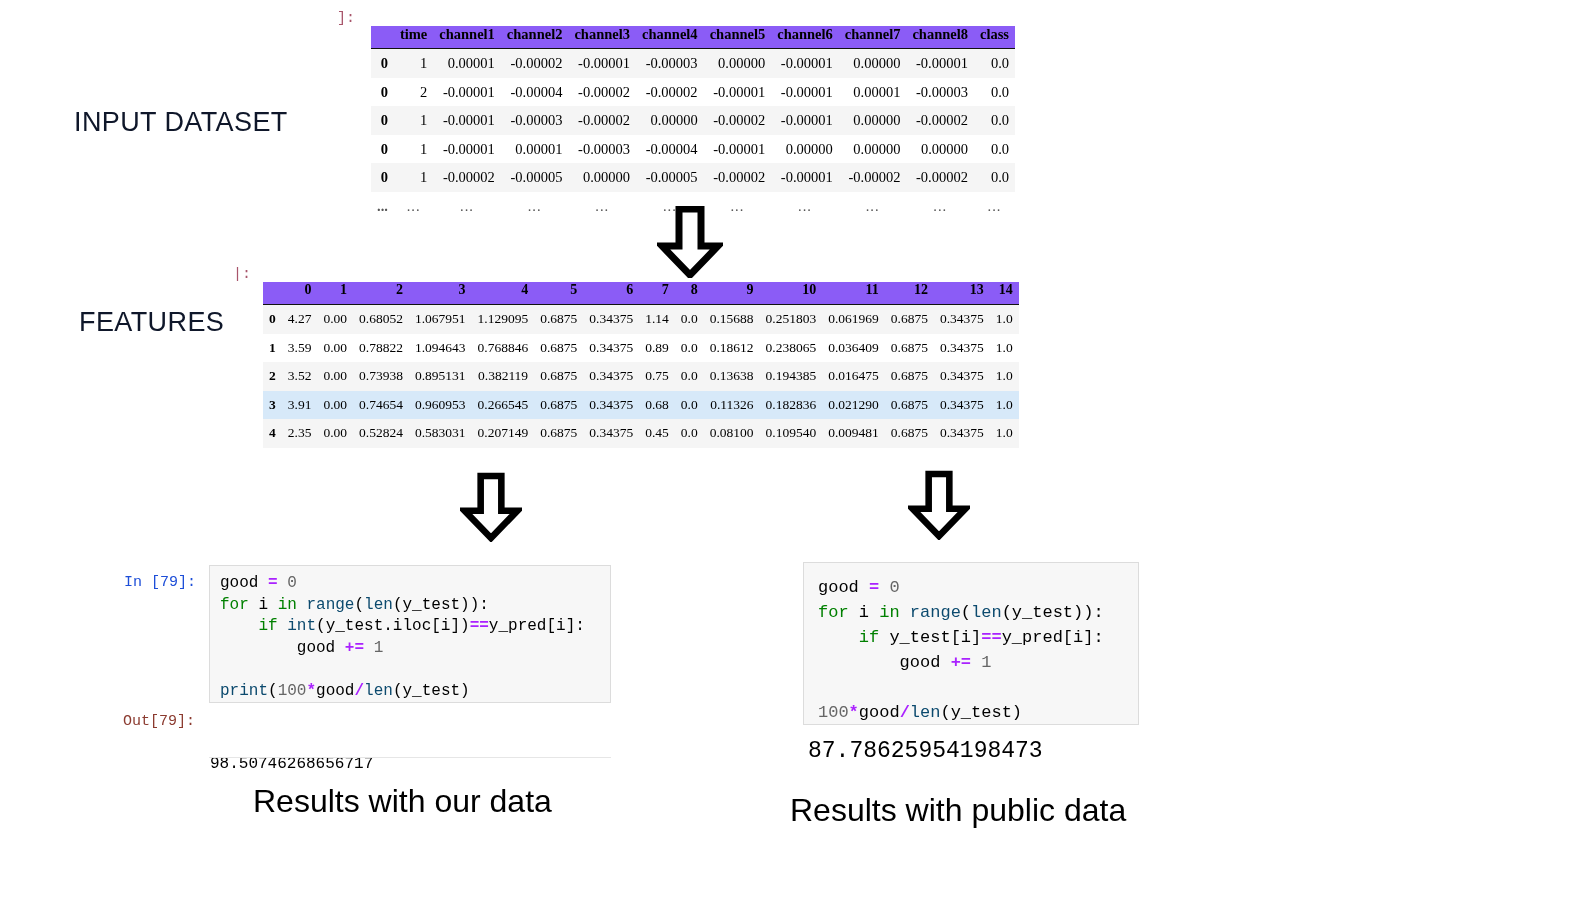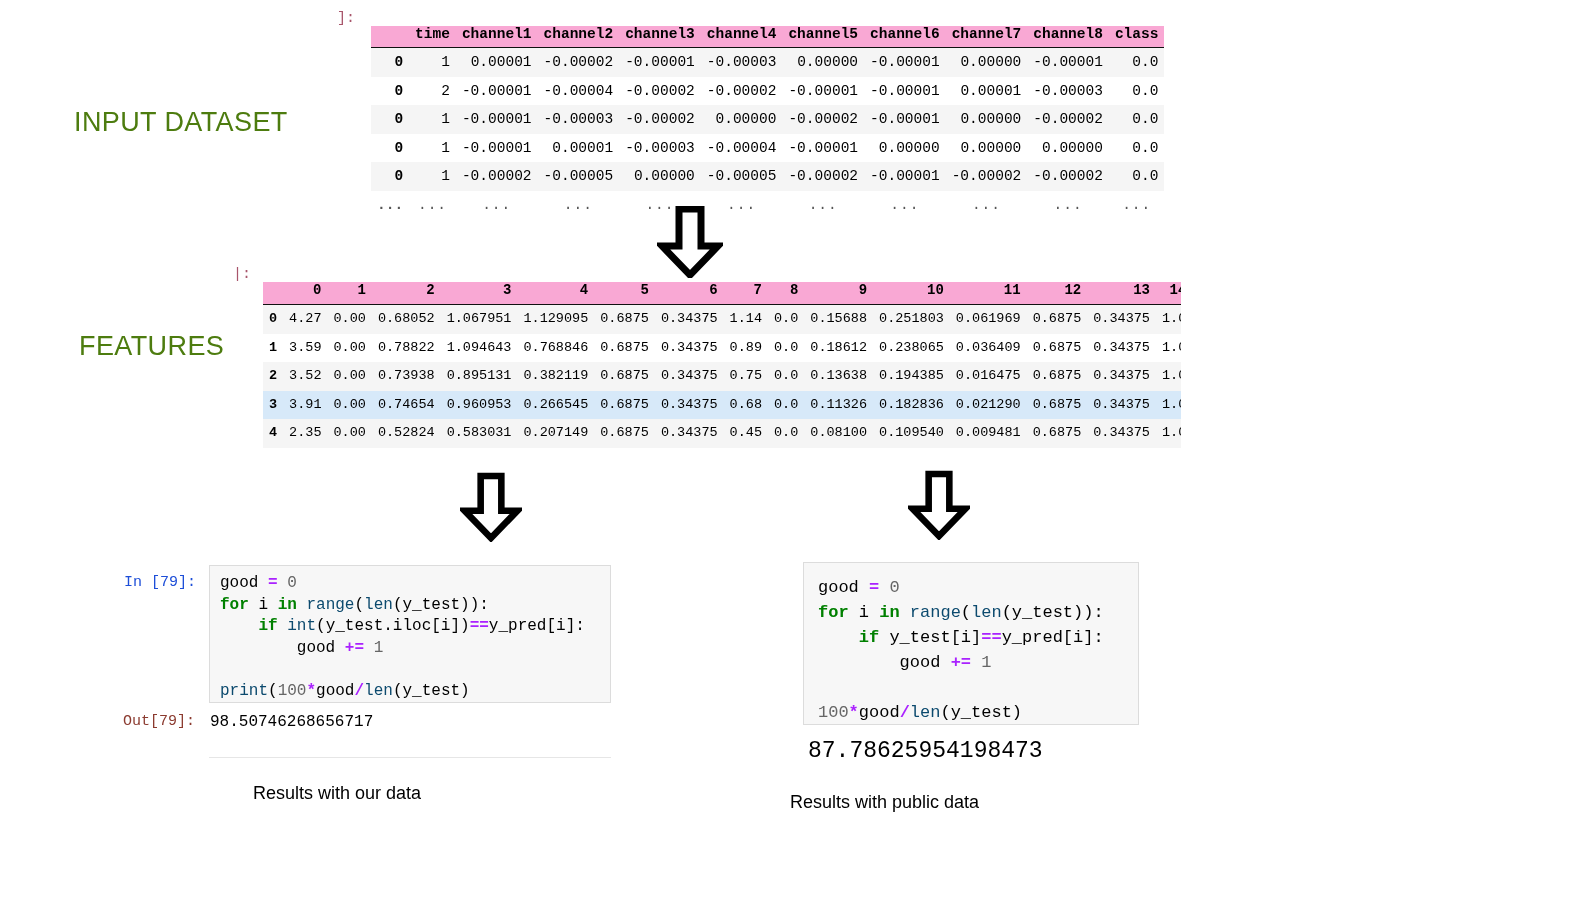--- a/index.html
+++ b/index.html
@@ -10,31 +10,31 @@
     overflow: hidden;
     font-family: "Liberation Sans", sans-serif;
   }
   #canvas { position: relative; width: 1590px; height: 924px; background:#fff; }
 
   
   .section-label {
     position: absolute;
     font-family: "Liberation Sans", sans-serif;
     font-size: 27px;
-    color: #4d7c0f;
+    color: #0f172a;
     letter-spacing: 0.4px;
     white-space: nowrap;
   }
   #label-input    { left: 74px;  top: 107px; }
-  #label-features { left: 79px;  top: 307px; margin-top: 24px; }
+  #label-features { left: 79px;  top: 307px; }
 
   .caption {
     position: absolute;
     font-family: "Liberation Sans", sans-serif;
-    font-size: 18px;
+    font-size: 32px;
     color: #000000;
     white-space: nowrap;
   }
   #caption-left  { left: 253px; top: 783px; }
   #caption-right { left: 790px; top: 792px; }
 
   
   .prompt-frag {
     position: absolute;
     font-family: "Liberation Mono", monospace;
@@ -42,23 +42,23 @@
     color: #a8556b;
     white-space: nowrap;
   }
   #prompt-frag-1 { left: 337px; top: 10px; }
   #prompt-frag-2 { left: 233px; top: 266px; }
 
   
   .df {
     position: absolute;
     border-collapse: collapse;
-    font-family: Liberation Mono, monospace;
+    font-family: Liberation Serif, serif;
     color: #000000;
-    background: #f9a8d4;
+    background: #8b5cf6;
   }
   .df th, .df td {
     padding: 0 6px;
     text-align: right;
     white-space: nowrap;
     font-weight: normal;
   }
   .df thead th {
     font-weight: bold;
     border-bottom: 1.6px solid #111111;
@@ -119,32 +119,32 @@
   #in-79  { left: 124px; top: 574px; color:#1d4ed8; }
   #out-79 { left: 123px; top: 713px; color:#8b3a2f;text-align:right; }
 
   .out-value {
     position: absolute;
     font-family: "Liberation Mono", monospace;
     font-size: 16px;
     color: #000000;
     white-space: nowrap;
   }
-  #out-value-left  { left: 210px; top: 713px; }
+  #out-value-left  { left: 210px; top: 755px; }
   #out-value-right { left: 808px; top: 738px; font-size: 23px; }
 
   .hrule {
     position: absolute;
     background: #e6e6e6;
     height: 1px;
   }
   #rule-left { left: 209px; top: 757px; width: 402px; }
 
   
-  .k  { color: #008000; font-weight: bold; }  
+  .k  { color: #008000; font-weight: normal; }  
   .bi { color: #0c4a6e; }                     
   .op { color: #aa22ff; font-weight: bold; }  
   .nu { color: #666666; }
 </style>
 </head>
 <body>
 
 <div id="canvas">
 
   <div class="section-label" id="label-input">INPUT DATASET</div>

